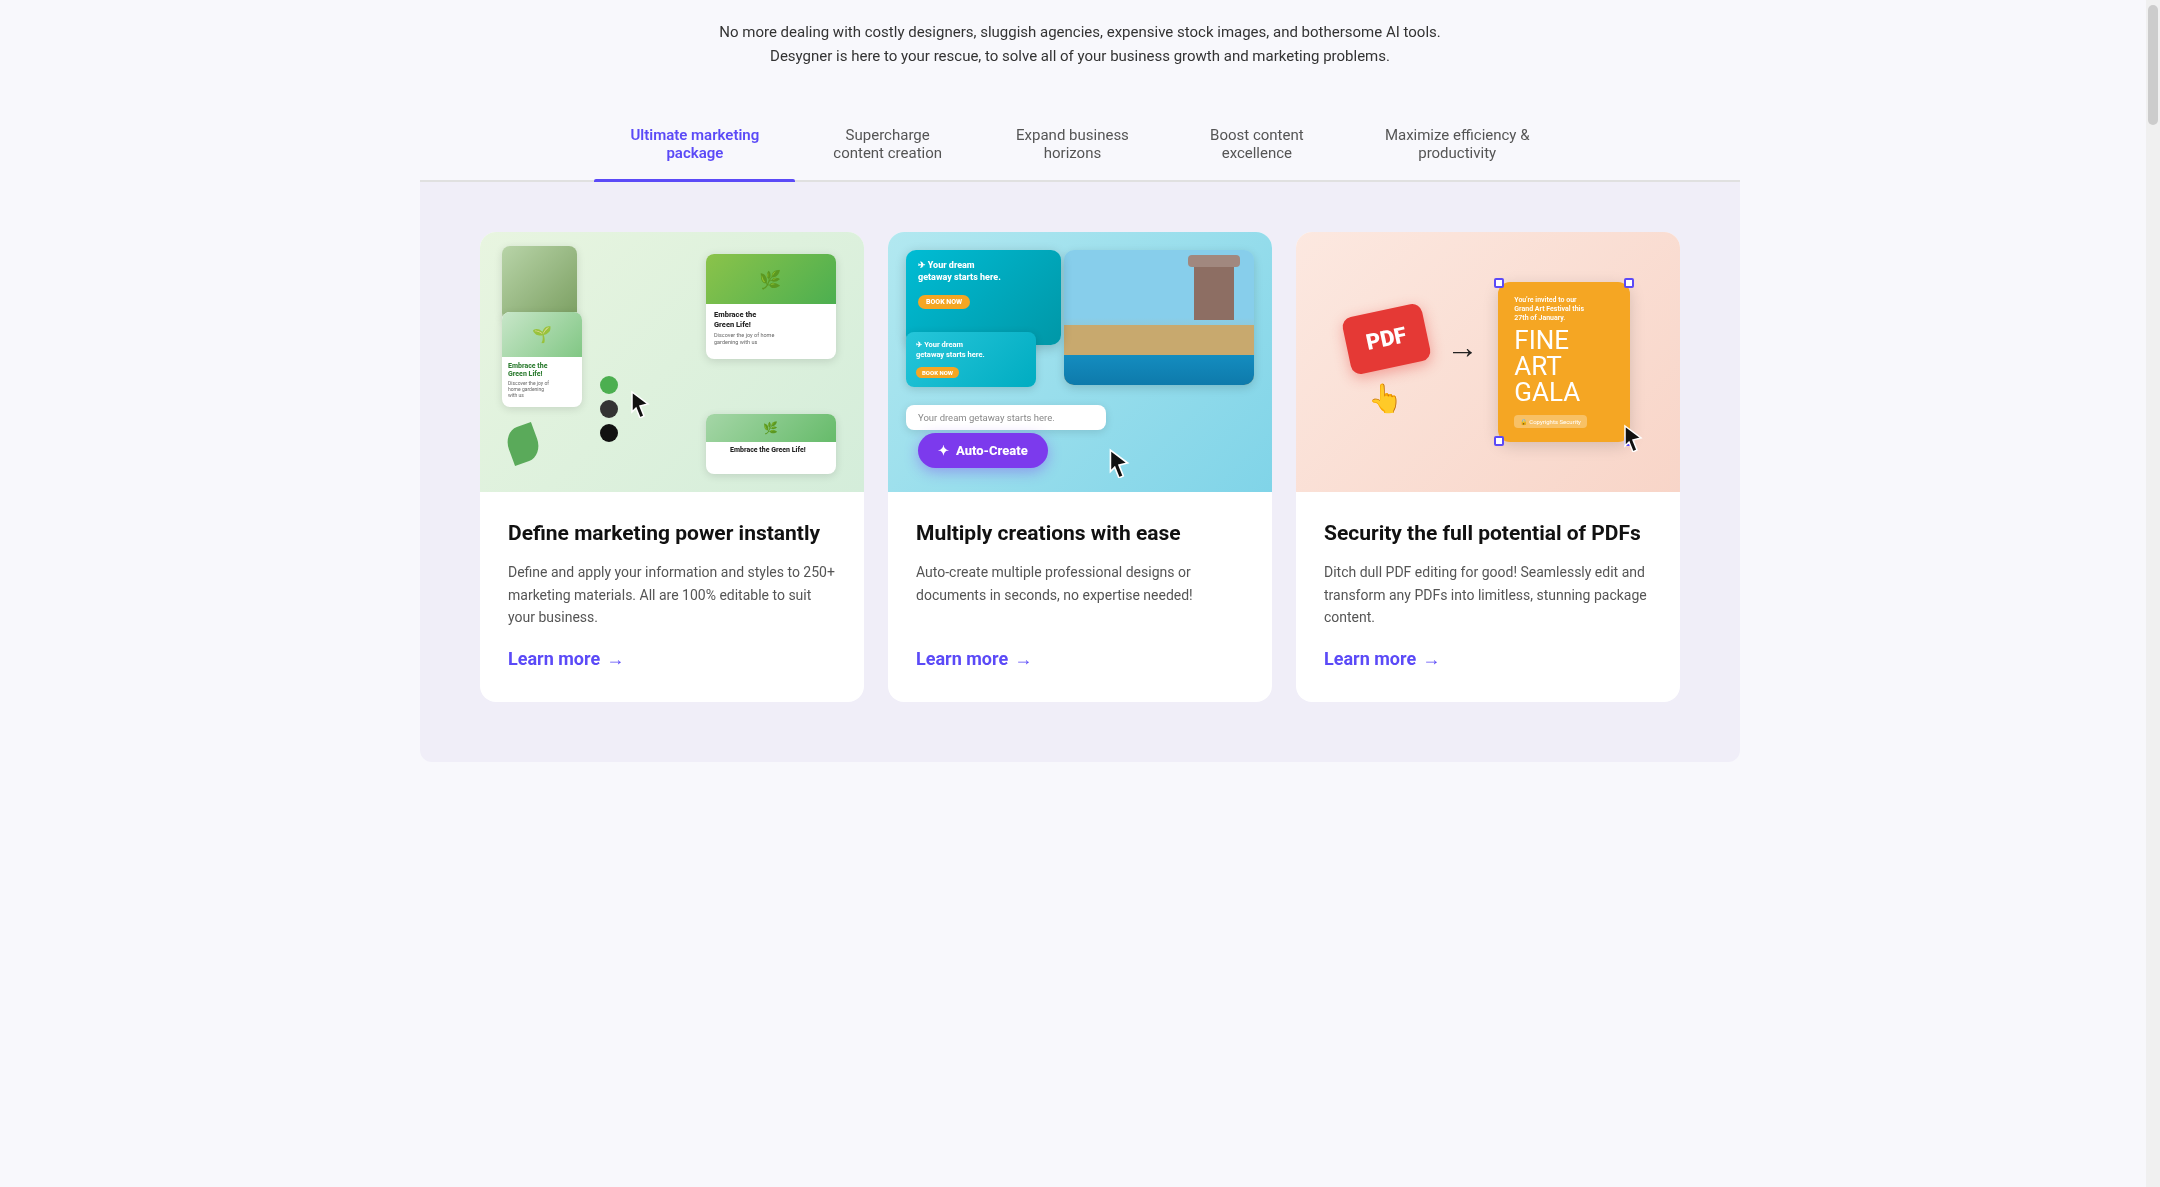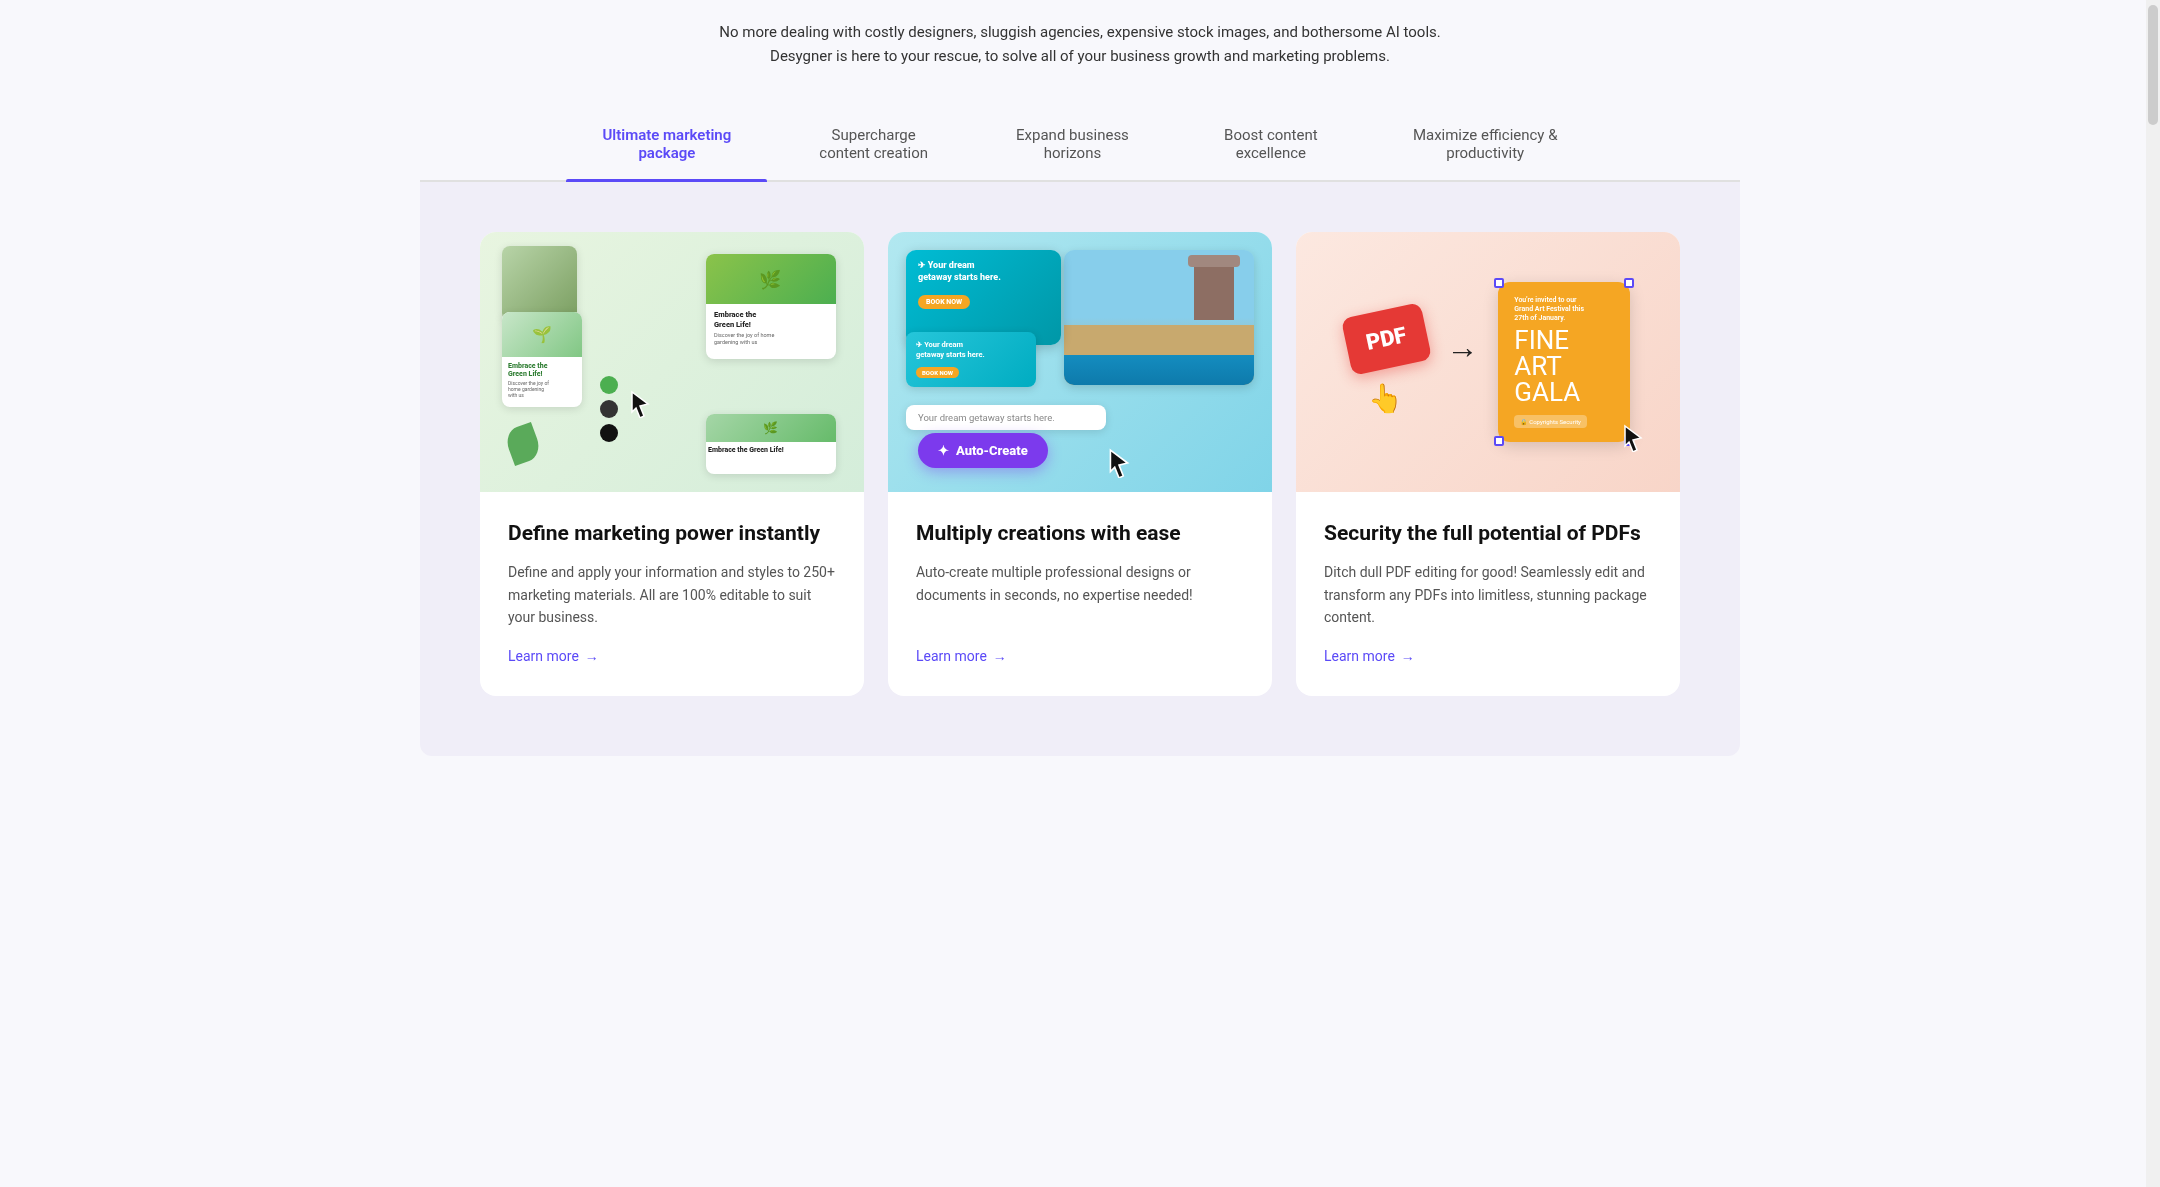--- a/index.html
+++ b/index.html
@@ -22,21 +22,21 @@
       padding: 20px 0 40px;
       color: #333;
       font-size: 15px;
       line-height: 1.6;
     }
 
     
     .tabs-container {
       display: flex;
       justify-content: center;
-      gap: 16px;
+      gap: 2px;
       border-bottom: 2px solid #e0e0e0;
       margin-bottom: 0;
     }
 
     .tab-item {
       padding: 18px 36px;
       cursor: pointer;
       font-size: 15px;
       color: #555;
       text-align: center;
@@ -129,25 +129,25 @@
     .card-desc {
       font-size: 14px;
       color: #555;
       line-height: 1.6;
       flex: 1;
       margin-bottom: 20px;
     }
 
     .learn-more {
       color: #5b4af7;
-      font-size: 14px;
-      font-weight: 400;
+      font-size: 18px;
+      font-weight: 700;
       cursor: pointer;
       display: inline-flex;
-      align-items: flex-end;
+      align-items: flex-start;
       gap: 6px;
       text-decoration: none;
     }
 
     
     .scrollbar-area {
       position: fixed;
       right: 0;
       top: 0;
       bottom: 0;
@@ -224,21 +224,21 @@
               <div style="padding:5px 6px;">
                 <div style="font-size:7px;font-weight:800;color:#2e7d32;line-height:1.2;">Embrace the<br>Green Life!</div>
                 <div style="font-size:5px;color:#666;margin-top:1px;">Discover the joy of<br>home gardening<br>with us</div>
               </div>
             </div>
 
             <div style="position:absolute;bottom:18px;right:28px;width:130px;height:60px;background:white;border-radius:8px;box-shadow:0 2px 8px rgba(0,0,0,0.12);overflow:hidden;">
               <div style="height:28px;background:linear-gradient(135deg,#a5d6a7,#66bb6a);display:flex;align-items:center;justify-content:center;">
                 <span style="font-size:12px;">🌿</span>
               </div>
-              <div style="padding:4px 2px;">
+              <div style="padding:4px 24px;">
                 <div style="font-size:7px;font-weight:800;color:#222;line-height:1.2;">Embrace the Green Life!</div>
               </div>
             </div>
 
             <div style="position:absolute;bottom:30px;left:28px;display:flex;flex-direction:column;gap:8px;">
               <div style="width:30px;height:36px;background:#5aaa5a;border-radius:50% 0 50% 0;transform:rotate(-20deg);"></div>
             </div>
 
             <div style="position:absolute;bottom:50px;left:120px;">
               <div style="width:18px;height:18px;background:#4caf50;border-radius:50%;margin-bottom:6px;"></div>

